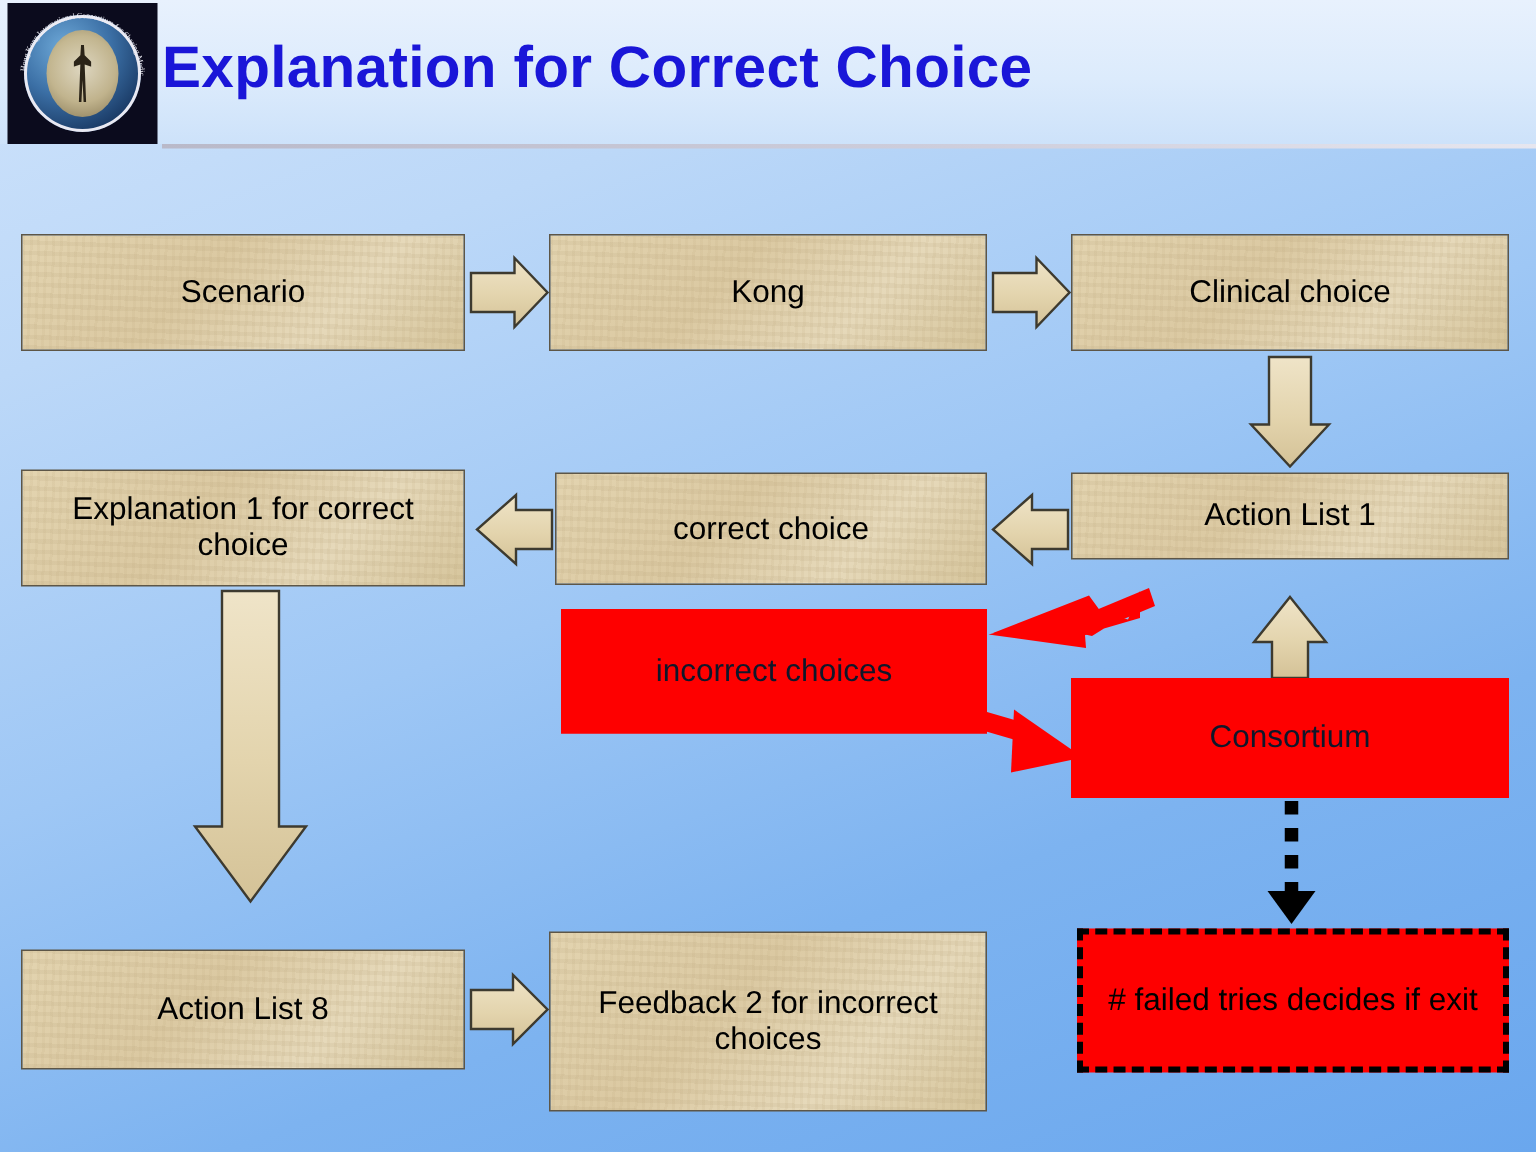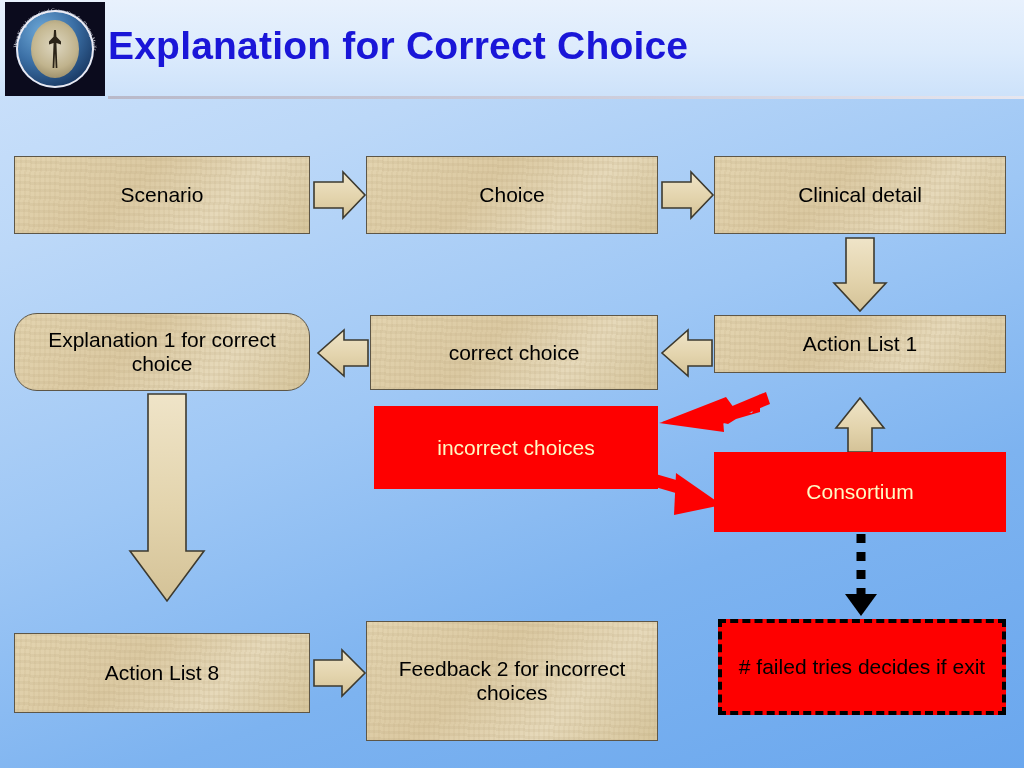--- a/index.html
+++ b/index.html
@@ -103,32 +103,32 @@
     background:
       repeating-linear-gradient(92deg, rgba(190,168,124,.13) 0 2px, rgba(255,255,255,0) 2px 5px),
       repeating-linear-gradient(2deg, rgba(160,138,96,.10) 0 3px, rgba(255,255,255,0) 3px 7px),
       linear-gradient(135deg, #e3d4b0 0%, #dbc9a2 40%, #e6d9ba 70%, #d6c59c 100%);
     border: 1px solid #5d5647;
     color: #000000;
   }
   .red {
     background: #fe0000;
     border: 1px solid #fe0000;
-    color: #fef9c3;
+    color: #0f172a;
   }
   .red-dashed {
     background: #fe0000;
     border: 4px dashed #000000;
     color: #000000;
   }
   
   #node-scenario      { left: 14px;  top: 156px; width: 296px; height: 78px; }
   #node-cases         { left: 366px; top: 156px; width: 292px; height: 78px; }
   #node-clinical      { left: 714px; top: 156px; width: 292px; height: 78px; }
-  #node-explanation1  { left: 14px;  top: 313px; width: 296px; height: 78px; border-radius: 23px; }
+  #node-explanation1  { left: 14px;  top: 313px; width: 296px; height: 78px; }
   #node-correct       { left: 370px; top: 315px; width: 288px; height: 75px; }
   #node-actionlist1   { left: 714px; top: 315px; width: 292px; height: 58px; }
   #node-incorrect     { left: 374px; top: 406px; width: 284px; height: 83px; }
   #node-assessment    { left: 714px; top: 452px; width: 292px; height: 80px; }
   #node-actionlist2   { left: 14px;  top: 633px; width: 296px; height: 80px; }
   #node-feedback2     { left: 366px; top: 621px; width: 292px; height: 120px; }
   #node-failed        { left: 718px; top: 619px; width: 288px; height: 96px; }
 
   
   #arrows {
@@ -195,22 +195,22 @@
 
     <polygon points="314,660 342,660 342,650 365,673 342,696 342,686 314,686" fill="url(#tanGrad)" stroke="#3d3a2f" stroke-width="1.6"></polygon>
 
     <g>
       <line x1="861" y1="534" x2="861" y2="596" stroke="#000000" stroke-width="9" stroke-dasharray="9 9" stroke-linecap="butt"></line>
       <polygon points="845,594 877,594 861,616" fill="#000000"></polygon>
     </g>
   </svg>
 
   <div class="node tan" id="node-scenario">Scenario</div>
-  <div class="node tan" id="node-cases">Choice</div>
-  <div class="node tan" id="node-clinical">Clinical detail</div>
+  <div class="node tan" id="node-cases">Kong</div>
+  <div class="node tan" id="node-clinical">Clinical choice</div>
   <div class="node tan" id="node-explanation1">Explanation 1 for correct choice</div>
   <div class="node tan" id="node-correct">correct choice</div>
   <div class="node tan" id="node-actionlist1">Action List 1</div>
   <div class="node red" id="node-incorrect">incorrect choices</div>
   <div class="node red" id="node-assessment">Consortium</div>
   <div class="node tan" id="node-actionlist2">Action List 8</div>
   <div class="node tan" id="node-feedback2">Feedback 2 for incorrect choices</div>
   <div class="node red-dashed" id="node-failed"># failed tries decides if exit</div>
 
 </div>

